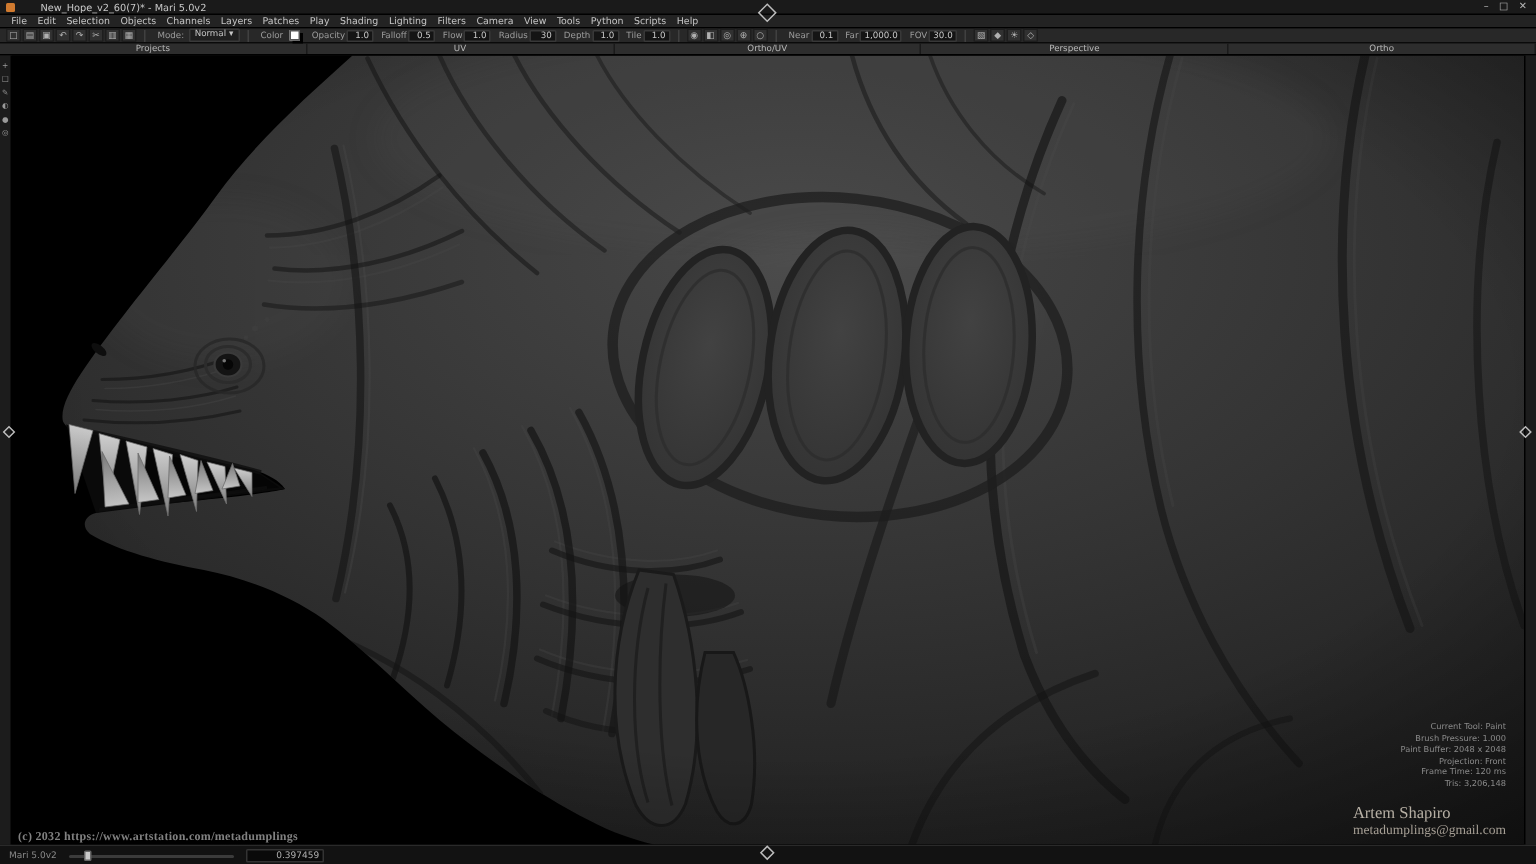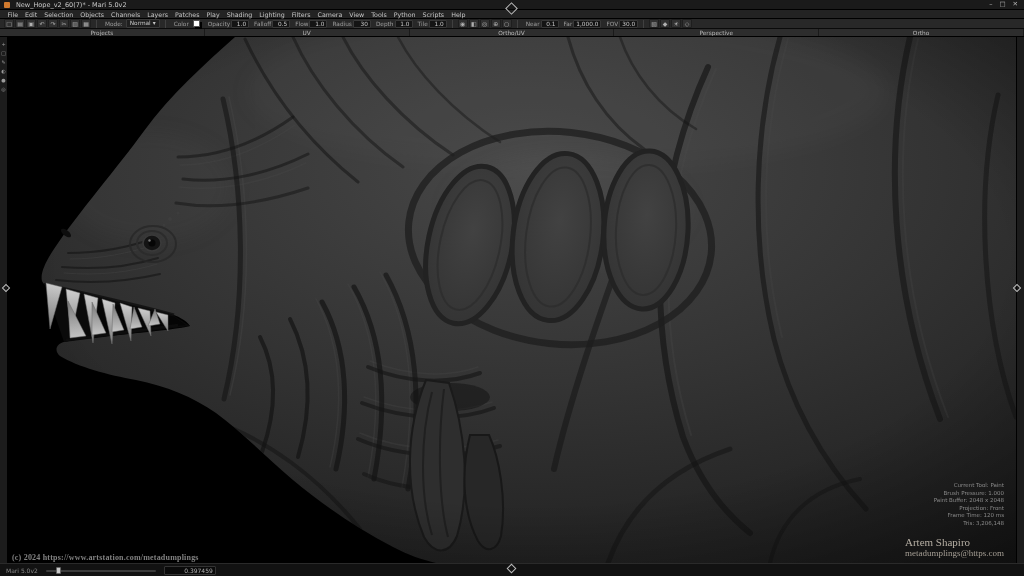--- a/index.html
+++ b/index.html
@@ -1,21 +1,21 @@
 <!DOCTYPE html>
 <html><head>
 <meta charset="utf-8">
 <style>
   *{margin:0;padding:0;box-sizing:border-box}
   html,body{background:#000}
   body{font-family:"DejaVu Sans",sans-serif;color:#ccc}
   .screen{position:relative;width:1024px;height:576px;background:#000;overflow:hidden}
 
   
-  .titlebar{height:10px;background:#1a1a1a;border-bottom:1px solid #000;display:flex;align-items:center;padding:0 4px;gap:6px}
+  .titlebar{height:10px;background:#1a1a1a;border-bottom:1px solid #000;display:flex;align-items:center;padding:0 4px;gap:17px}
   .app-icon{width:6px;height:6px;background:#d07a2f;border-radius:1px;flex:0 0 auto}
   .title-text{font-size:6.5px;color:#c9c9c9;white-space:nowrap}
   .win-controls{margin-left:auto;display:flex;gap:7px;padding-right:2px}
   .win-controls span{font-size:6.5px;line-height:9px;color:#b5b5b5;cursor:default}
 
   
   .menubar{height:9px;background:#232323;border-bottom:1px solid #000;display:flex;align-items:center;padding:0 4px}
   .menu-item{font-size:6.3px;line-height:9px;color:#c4c4c4;padding:0 3.5px;white-space:nowrap}
 
   
@@ -349,24 +349,24 @@
       </svg>
 
       <div class="hud">
           <div class="hud-line">Current Tool: Paint</div>
           <div class="hud-line">Brush Pressure: 1.000</div>
           <div class="hud-line">Paint Buffer: 2048 x 2048</div>
           <div class="hud-line">Projection: Front</div>
           <div class="hud-line">Frame Time: 120 ms</div>
           <div class="hud-line">Tris: 3,206,148</div>
         </div>
-      <div class="watermark">(c) 2024 https://www.artstation.com/metadumplings</div>
+      <div class="watermark">(c) 2032 https://www.artstation.com/metadumplings</div>
       <div class="signature">
         <div class="sig-name">Artem Shapiro</div>
-        <div class="sig-email">metadumplings@https.com</div>
+        <div class="sig-email">metadumplings@gmail.com</div>
       </div>
     </div>
 
     <div class="right-strip"></div>
   </div>
 
   <div class="statusbar">
     <span class="status-label">Mari 5.0v2</span>
     <div class="slider">
       <div class="groove"></div>

